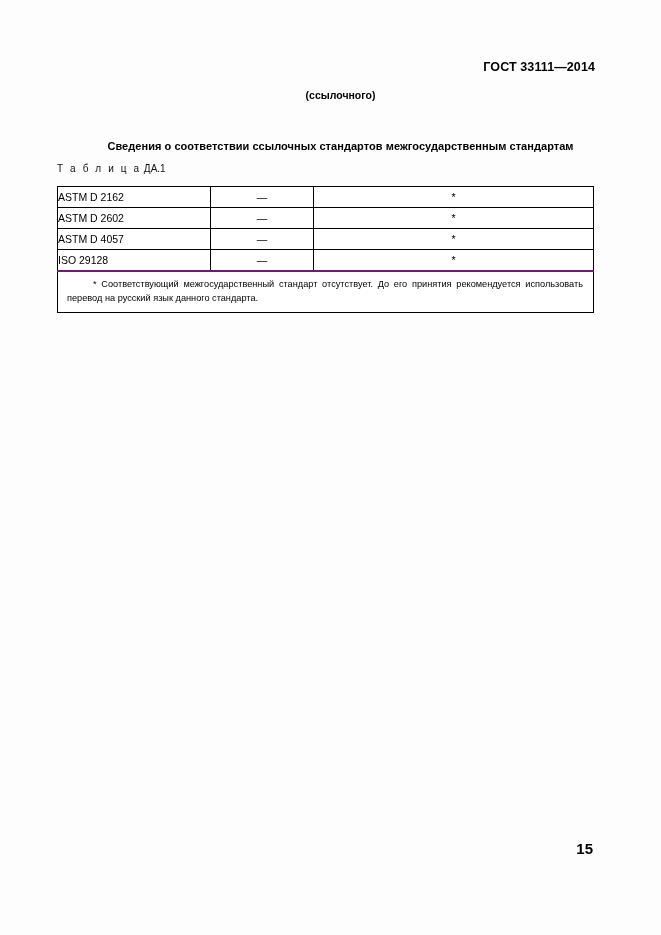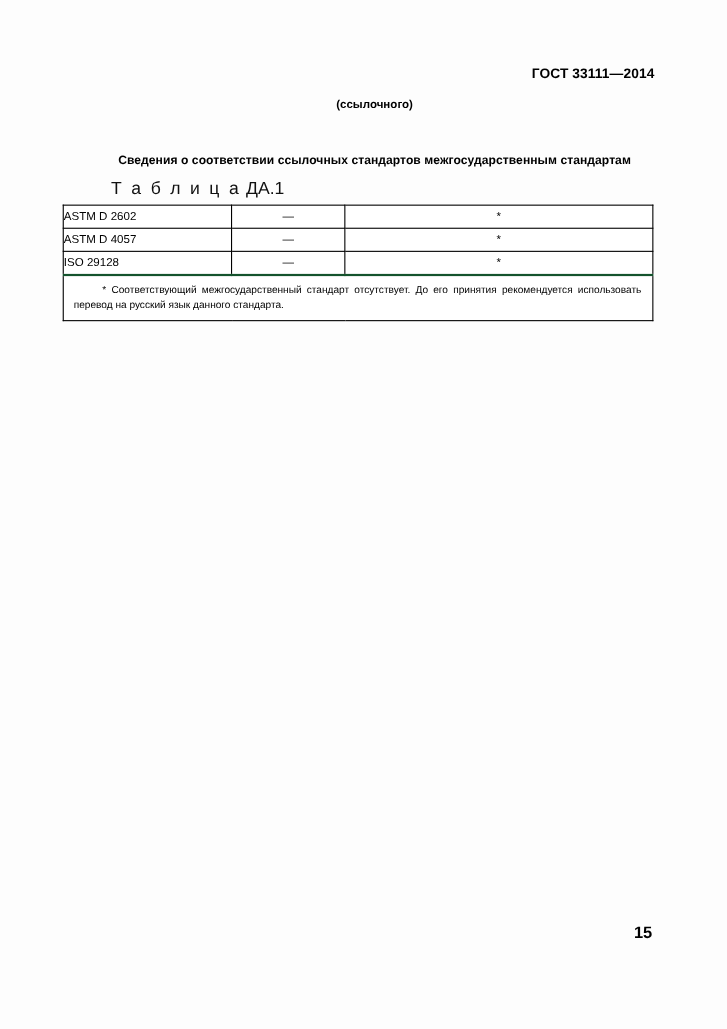--- a/index.html
+++ b/index.html
@@ -65,24 +65,23 @@
     font-size: 11px;
     font-weight: bold;
     letter-spacing: 0.05px;
   }
 
   
   .table-caption {
     position: absolute;
     left: 47px;
     top: 163px;
-    font-size: 16px;
+    font-size: 10px;
     color: #111;
     white-space: nowrap;
-    margin-left: 44px;
   }
   .table-caption .spaced {
     letter-spacing: 2.1px;
   }
 
   
   .std-table {
     position: absolute;
     left: 47px;
     top: 186px;
@@ -128,21 +127,21 @@
   }
   .cell-star {
     text-align: center;
     vertical-align: top;
     font-size: 9px;
     padding-top: 2px;
     line-height: 9px;
   }
 
   .note-row td {
-    border-top: 2px solid #14532d;
+    border-top: 2px solid #701a75;
     padding: 6px 10px 7px 9px;
     font-size: 9.2px;
     line-height: 13.5px;
     text-align: justify;
     color: #000000;
   }
   .note-row .note-indent {
     padding-left: 26px;
   }
 
@@ -175,20 +174,25 @@
   </div>
 
   <table class="std-table">
     <colgroup>
       <col class="col-a">
       <col class="col-b">
       <col class="col-c">
     </colgroup>
     <tbody>
 
+      <tr class="data-row">
+        <td class="cell-name">ASTM D 2162</td>
+        <td class="cell-degree">—</td>
+        <td class="cell-star">*</td>
+      </tr>
 
       <tr class="data-row">
         <td class="cell-name">ASTM D 2602</td>
         <td class="cell-degree">—</td>
         <td class="cell-star">*</td>
       </tr>
 
       <tr class="data-row">
         <td class="cell-name">ASTM D 4057</td>
         <td class="cell-degree">—</td>

